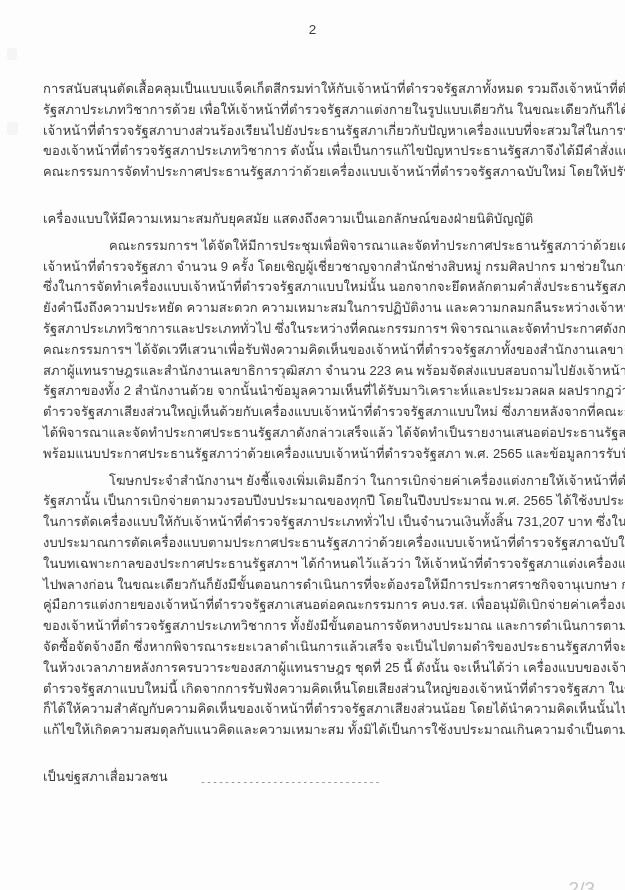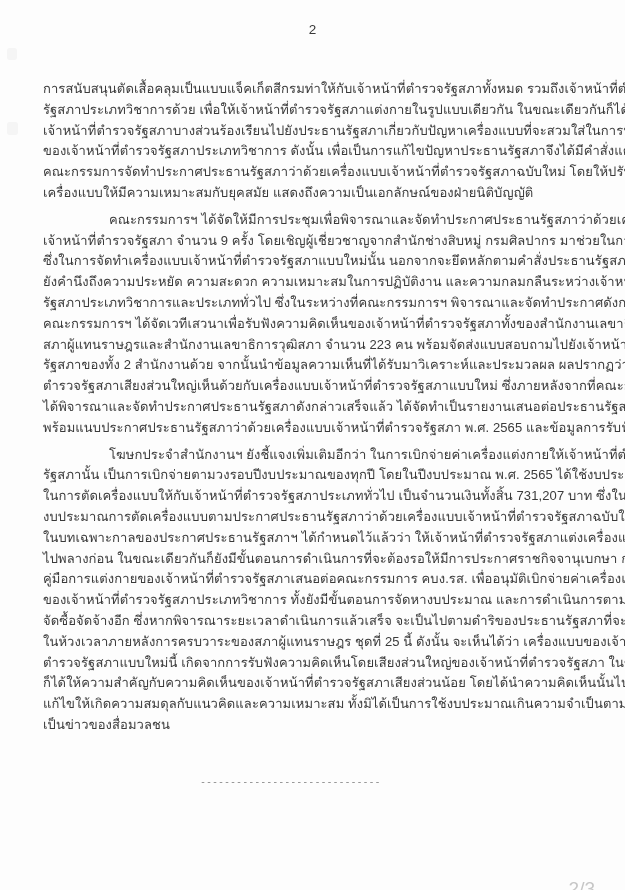--- a/index.html
+++ b/index.html
@@ -38,20 +38,21 @@
     height: 20.8px;
     white-space: nowrap;
     text-align: justify;
     text-align-last: justify;
     color: #3a3a3a;
     letter-spacing: 0.1px;
   }
   .pline.last {
     text-align: center;
     text-align-last: left;
+    margin-top: 26px;
   }
   .pline.indent { text-indent: 66px; }
   .divider {
     position: absolute;
     top: 776px;
     left: 200px;
     width: 182px;
     height: 14px;
     overflow: hidden;
     white-space: nowrap;
@@ -119,21 +120,21 @@
       <div class="pline">งบประมาณการตัดเครื่องแบบตามประกาศประธานรัฐสภาว่าด้วยเครื่องแบบเจ้าหน้าที่ตำรวจรัฐสภาฉบับใหม่นี้</div>
       <div class="pline">ในบทเฉพาะกาลของประกาศประธานรัฐสภาฯ ได้กำหนดไว้แล้วว่า ให้เจ้าหน้าที่ตำรวจรัฐสภาแต่งเครื่องแบบเดิม</div>
       <div class="pline">ไปพลางก่อน ในขณะเดียวกันก็ยังมีขั้นตอนการดำเนินการที่จะต้องรอให้มีการประกาศราชกิจจานุเบกษา การจัดทำ</div>
       <div class="pline">คู่มือการแต่งกายของเจ้าหน้าที่ตำรวจรัฐสภาเสนอต่อคณะกรรมการ คบง.รส. เพื่ออนุมัติเบิกจ่ายค่าเครื่องแต่งกาย</div>
       <div class="pline">ของเจ้าหน้าที่ตำรวจรัฐสภาประเภทวิชาการ ทั้งยังมีขั้นตอนการจัดหางบประมาณ และการดำเนินการตามกระบวนการ</div>
       <div class="pline">จัดซื้อจัดจ้างอีก ซึ่งหากพิจารณาระยะเวลาดำเนินการแล้วเสร็จ จะเป็นไปตามดำริของประธานรัฐสภาที่จะเสร็จสิ้น</div>
       <div class="pline">ในห้วงเวลาภายหลังการครบวาระของสภาผู้แทนราษฎร ชุดที่ 25 นี้ ดังนั้น จะเห็นได้ว่า เครื่องแบบของเจ้าหน้าที่</div>
       <div class="pline">ตำรวจรัฐสภาแบบใหม่นี้ เกิดจากการรับฟังความคิดเห็นโดยเสียงส่วนใหญ่ของเจ้าหน้าที่ตำรวจรัฐสภา ในขณะเดียวกัน</div>
       <div class="pline">ก็ได้ให้ความสำคัญกับความคิดเห็นของเจ้าหน้าที่ตำรวจรัฐสภาเสียงส่วนน้อย โดยได้นำความคิดเห็นนั้นไปปรับปรุง</div>
       <div class="pline">แก้ไขให้เกิดความสมดุลกับแนวคิดและความเหมาะสม ทั้งมิได้เป็นการใช้งบประมาณเกินความจำเป็นตามที่ปรากฏ</div>
-      <div class="pline last">เป็นข่าวของสื่อมวลชน</div>
+      <div class="pline last">เป็นข่ฐสภาเสื่อมวลชน</div>
     </div>
 
   </div>
 
   <div class="divider">------------------------------------------------------------</div>
 
   <div class="page-indicator">2/3</div>
 </div>
 
 </body></html>

